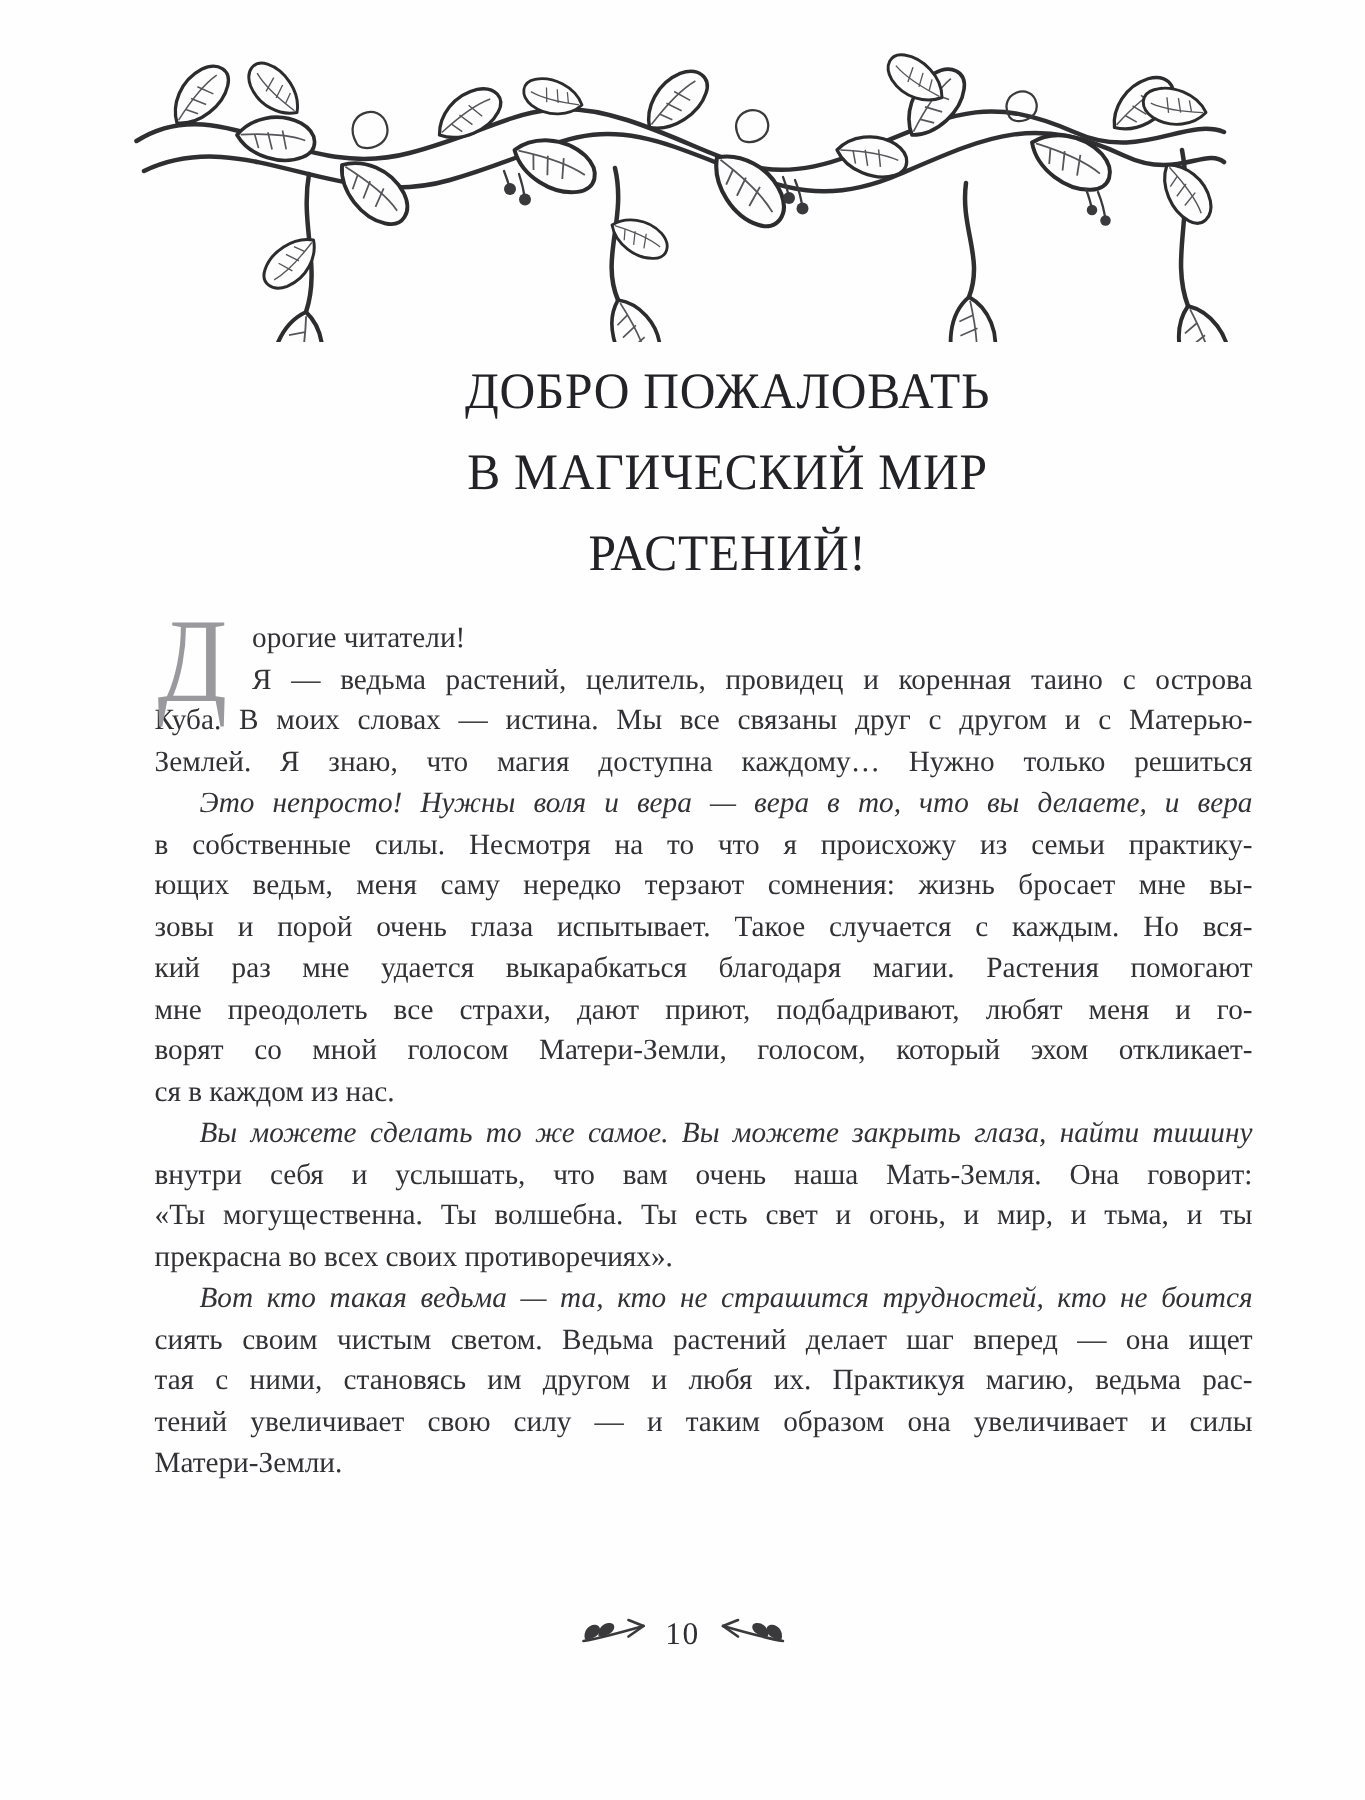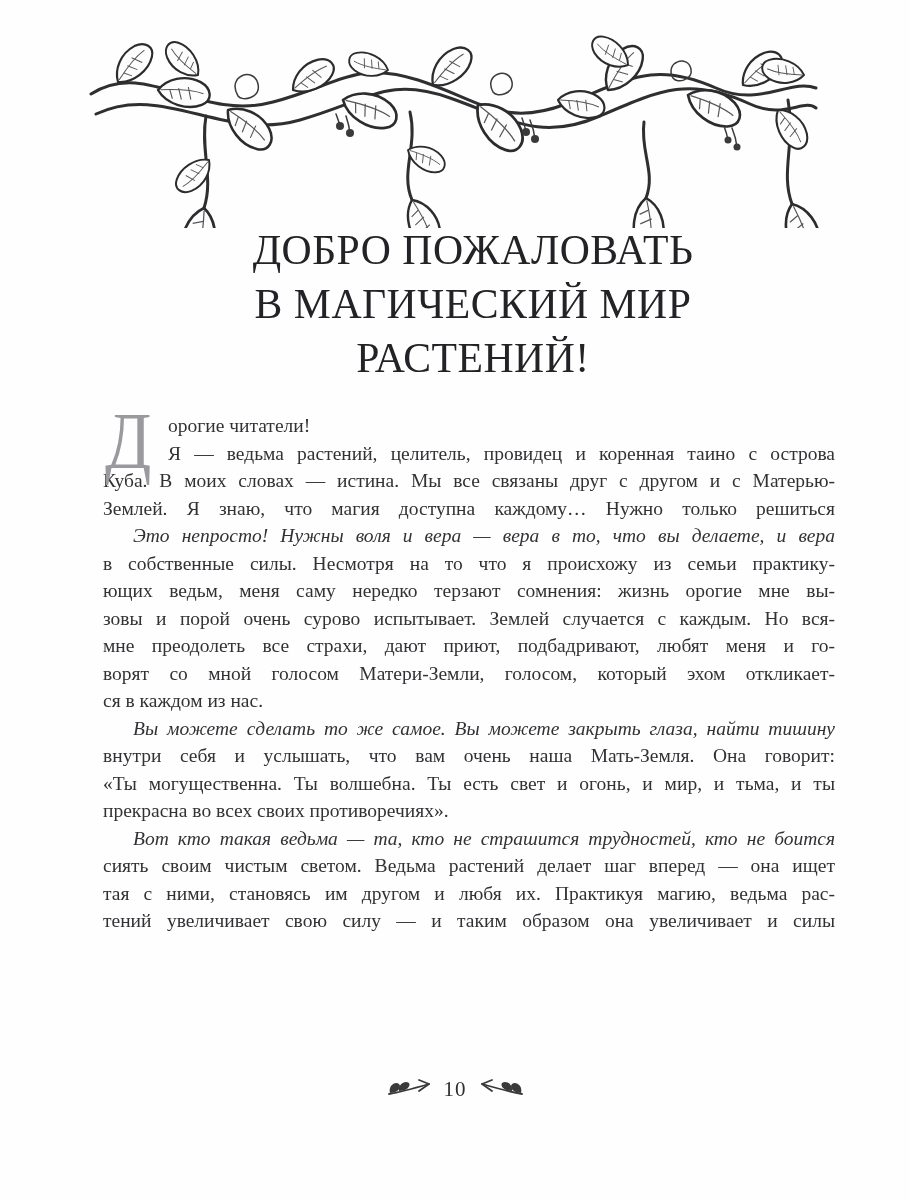--- a/index.html
+++ b/index.html
@@ -14,22 +14,22 @@
   
   .vine{position:absolute;left:88px;top:30px;width:732px;height:198px;}
   .stem{fill:none;stroke:#2f2f31;stroke-width:3;stroke-linecap:round;}
   .thin{stroke-width:1.5;stroke:#3a3a3d;}
   .leaf{fill:#fdfdfd;stroke:#2c2c2e;stroke-width:2.2;stroke-linejoin:round;}
   .vein{fill:none;stroke:#56565a;stroke-width:1;}
   .berries circle{fill:#3a3a3d;}
   
   .title{
     position:absolute;left:103px;top:219px;width:732px;
-    margin:4px;text-align:center;font-weight:400;
-    font-size:43px;line-height:54px;letter-spacing:.5px;
+    margin:16px;text-align:center;font-weight:400;
+    font-size:34px;line-height:54px;letter-spacing:.5px;
     color:#232327;
   }
   .title-line{display:block;transform:scaleX(.97);transform-origin:center;}
   
   .bodytext{
     position:absolute;left:103px;top:412px;width:732px;
     font-size:19.5px;line-height:27.5px;color:#323236;
   }
   .para{position:relative;margin:0;}
   .para.indent .line:first-child{text-indent:30px;font-style:italic;}
@@ -117,37 +117,39 @@
       <div class="para">
         <span class="dropcap">Д</span>
         <div class="line last dc-offset">орогие читатели!</div>
         <div class="line dc-offset">Я — ведьма растений, целитель, провидец и коренная таино с острова</div>
         <div class="line">Куба. В моих словах — истина. Мы все связаны друг с другом и с Матерью-</div>
         <div class="line">Землей. Я знаю, что магия доступна каждому… Нужно только решиться</div>
       </div>
       <div class="para indent">
         <div class="line">Это непросто! Нужны воля и вера — вера в то, что вы делаете, и вера</div>
         <div class="line">в собственные силы. Несмотря на то что я происхожу из семьи практику-</div>
-        <div class="line">ющих ведьм, меня саму нередко терзают сомнения: жизнь орогие мне вы-</div>
-        <div class="line">зовы и порой очень сурово испытывает. Землей случается с каждым. Но вся-</div>
+        <div class="line">ющих ведьм, меня саму нередко терзают сомнения: жизнь бросает мне вы-</div>
+        <div class="line">зовы и порой очень глаза испытывает. Такое случается с каждым. Но вся-</div>
+        <div class="line">кий раз мне удается выкарабкаться благодаря магии. Растения помогают</div>
         <div class="line">мне преодолеть все страхи, дают приют, подбадривают, любят меня и го-</div>
         <div class="line">ворят со мной голосом Матери-Земли, голосом, который эхом откликает-</div>
         <div class="line last">ся в каждом из нас.</div>
       </div>
       <div class="para indent">
         <div class="line">Вы можете сделать то же самое. Вы можете закрыть глаза, найти тишину</div>
         <div class="line">внутри себя и услышать, что вам очень наша Мать-Земля. Она говорит:</div>
         <div class="line">«Ты могущественна. Ты волшебна. Ты есть свет и огонь, и мир, и тьма, и ты</div>
         <div class="line last">прекрасна во всех своих противоречиях».</div>
       </div>
       <div class="para indent">
         <div class="line">Вот кто такая ведьма — та, кто не страшится трудностей, кто не боится</div>
         <div class="line">сиять своим чистым светом. Ведьма растений делает шаг вперед — она ищет</div>
         <div class="line">тая с ними, становясь им другом и любя их. Практикуя магию, ведьма рас-</div>
         <div class="line">тений увеличивает свою силу — и таким образом она увеличивает и силы</div>
+        <div class="line last">Матери-Земли.</div>
       </div>
     </div>
 
   <div class="footer">
     <svg width="44" height="20" viewBox="0 0 44 20" aria-hidden="true">
       <path class="s" d="M1,15 C13,13 27,9 41,5"></path>
       <path class="leafS" d="M2,14 C0,7 7,2 11,5 C14,8 10,14 2,14 Z"></path>
       <path class="leafS" d="M11,12 C10,5 17,1 21,4 C23,7 19,12 11,12 Z"></path>
       <path class="s" d="M31,12 L41,5 L31,1"></path>
     </svg>

